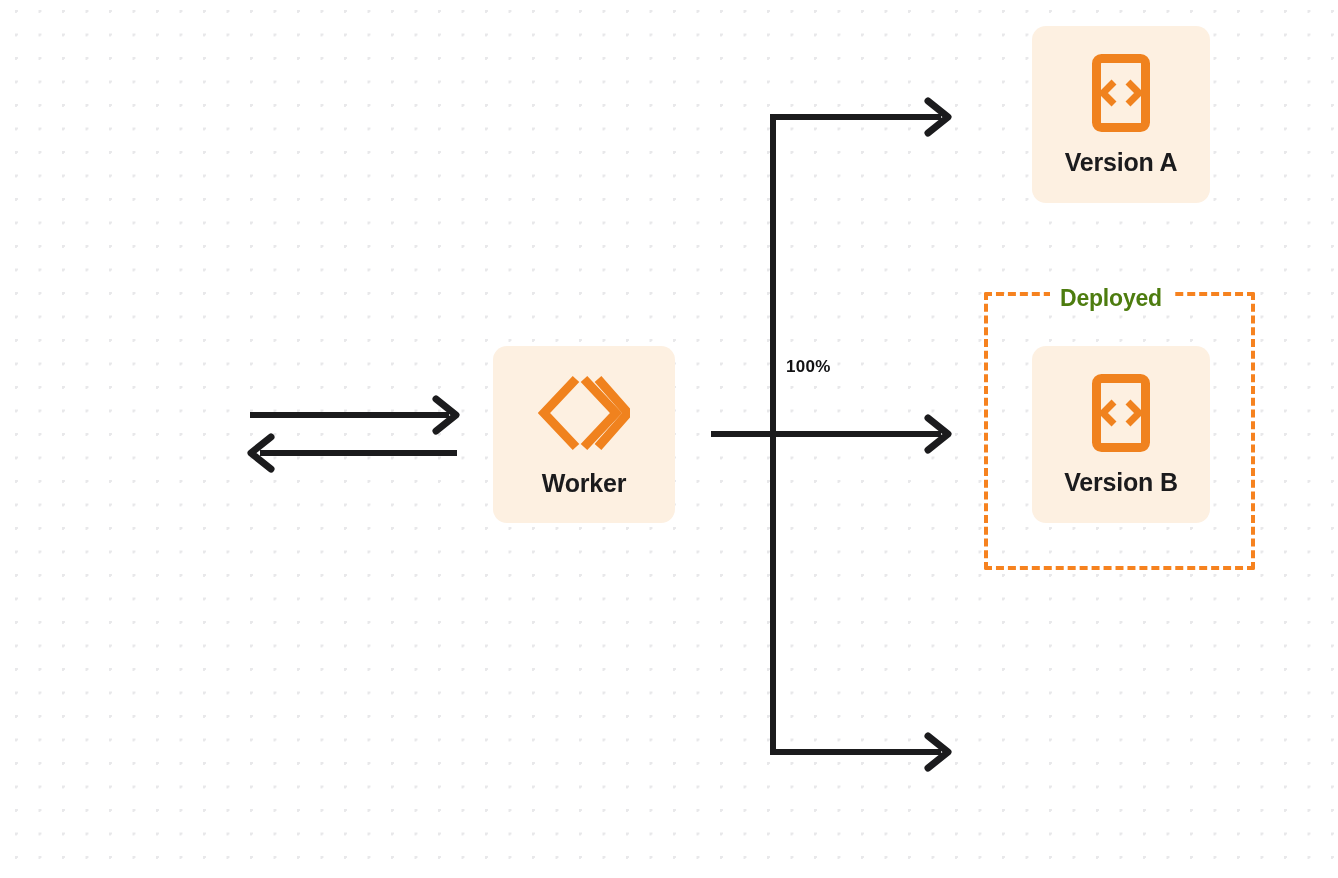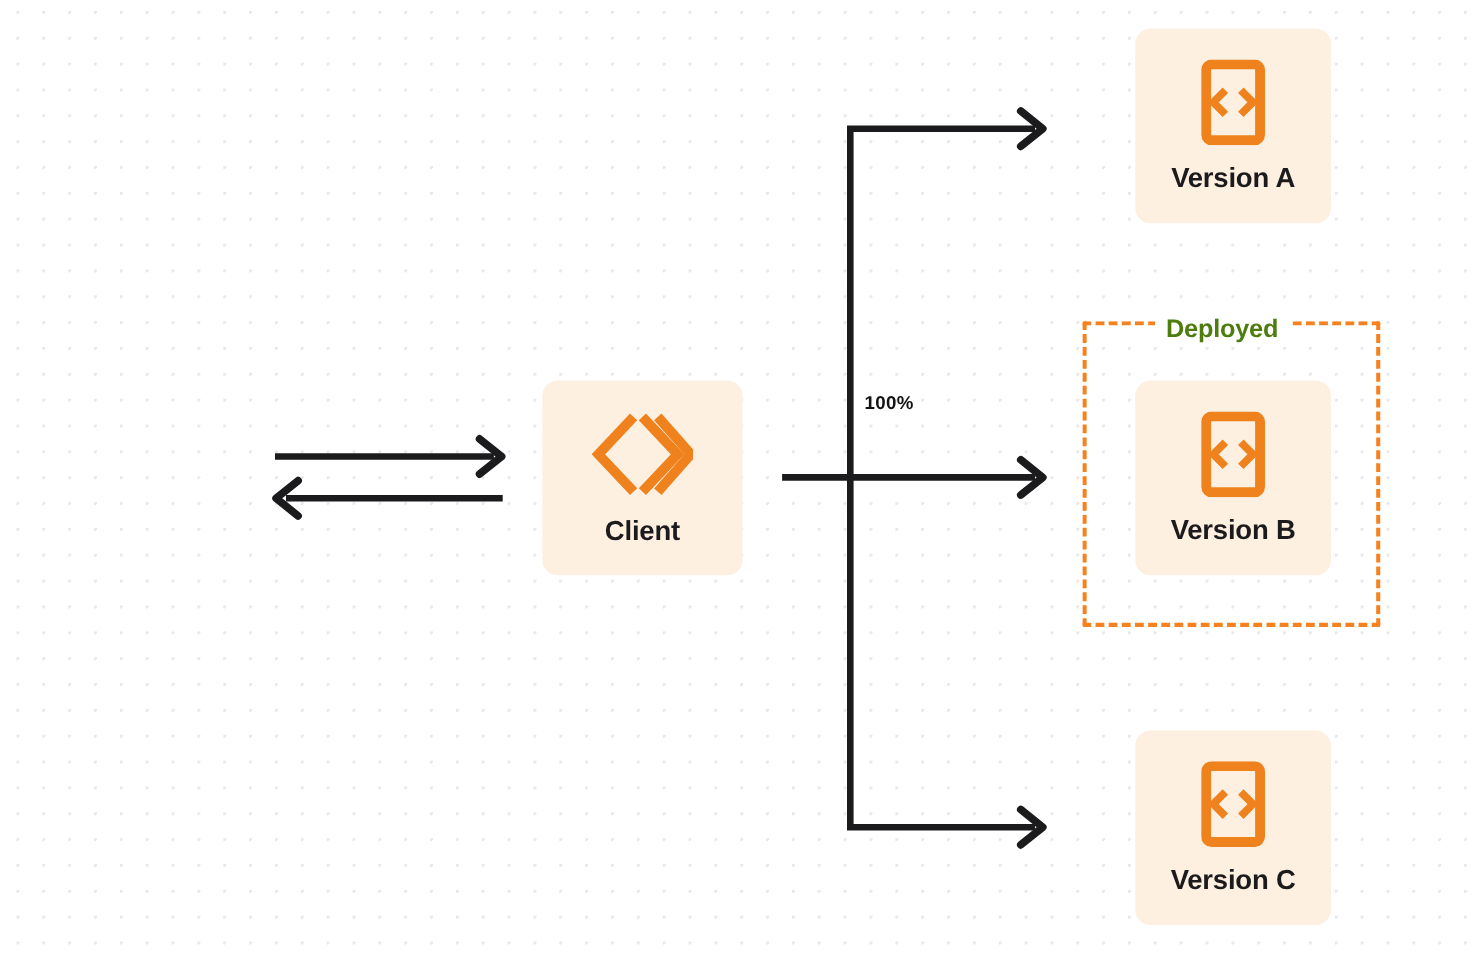--- a/index.html
+++ b/index.html
@@ -184,21 +184,21 @@
     <span>
       <svg class="worker-icon" width="92" height="80" viewBox="0 0 92 80" xmlns="http://www.w3.org/2000/svg">
 
         <polyline points="38,6 6,40 38,74" fill="none" stroke="#f0821e" stroke-width="9" stroke-linejoin="miter" stroke-linecap="butt"></polyline>
 
         <polyline points="46,6 78,40 46,74" fill="none" stroke="#f0821e" stroke-width="9" stroke-linejoin="miter" stroke-linecap="butt"></polyline>
 
         <polyline points="60,6 90,40 60,74" fill="none" stroke="#f0821e" stroke-width="9" stroke-linejoin="miter" stroke-linecap="butt"></polyline>
       </svg>
     </span>
-    <div class="node-label">Client</div>
+    <div class="node-label">Worker</div>
   </div>
 
   <div id="deployed-frame"></div>
   <div id="deployed-label">Deployed</div>
 
   <div id="version-a-node" class="node version-node">
     <span>
       <svg class="code-icon" width="58" height="78" viewBox="0 0 58 78" xmlns="http://www.w3.org/2000/svg">
         <rect x="4.5" y="4.5" width="49" height="69" rx="5" ry="5" fill="none" stroke="#f0821e" stroke-width="9"></rect>
         <polyline points="22,28 11,39 22,50" fill="none" stroke="#f0821e" stroke-width="7" stroke-linejoin="miter" stroke-linecap="butt"></polyline>
@@ -212,24 +212,14 @@
     <span>
       <svg class="code-icon" width="58" height="78" viewBox="0 0 58 78" xmlns="http://www.w3.org/2000/svg">
         <rect x="4.5" y="4.5" width="49" height="69" rx="5" ry="5" fill="none" stroke="#f0821e" stroke-width="9"></rect>
         <polyline points="22,28 11,39 22,50" fill="none" stroke="#f0821e" stroke-width="7" stroke-linejoin="miter" stroke-linecap="butt"></polyline>
         <polyline points="36,28 47,39 36,50" fill="none" stroke="#f0821e" stroke-width="7" stroke-linejoin="miter" stroke-linecap="butt"></polyline>
       </svg>
     </span>
     <div class="node-label">Version B</div>
   </div>
 
-  <div id="version-c-node" class="node version-node">
-    <span>
-      <svg class="code-icon" width="58" height="78" viewBox="0 0 58 78" xmlns="http://www.w3.org/2000/svg">
-        <rect x="4.5" y="4.5" width="49" height="69" rx="5" ry="5" fill="none" stroke="#f0821e" stroke-width="9"></rect>
-        <polyline points="22,28 11,39 22,50" fill="none" stroke="#f0821e" stroke-width="7" stroke-linejoin="miter" stroke-linecap="butt"></polyline>
-        <polyline points="36,28 47,39 36,50" fill="none" stroke="#f0821e" stroke-width="7" stroke-linejoin="miter" stroke-linecap="butt"></polyline>
-      </svg>
-    </span>
-    <div class="node-label">Version C</div>
-  </div>
 
 </div>
 
 </body></html>

